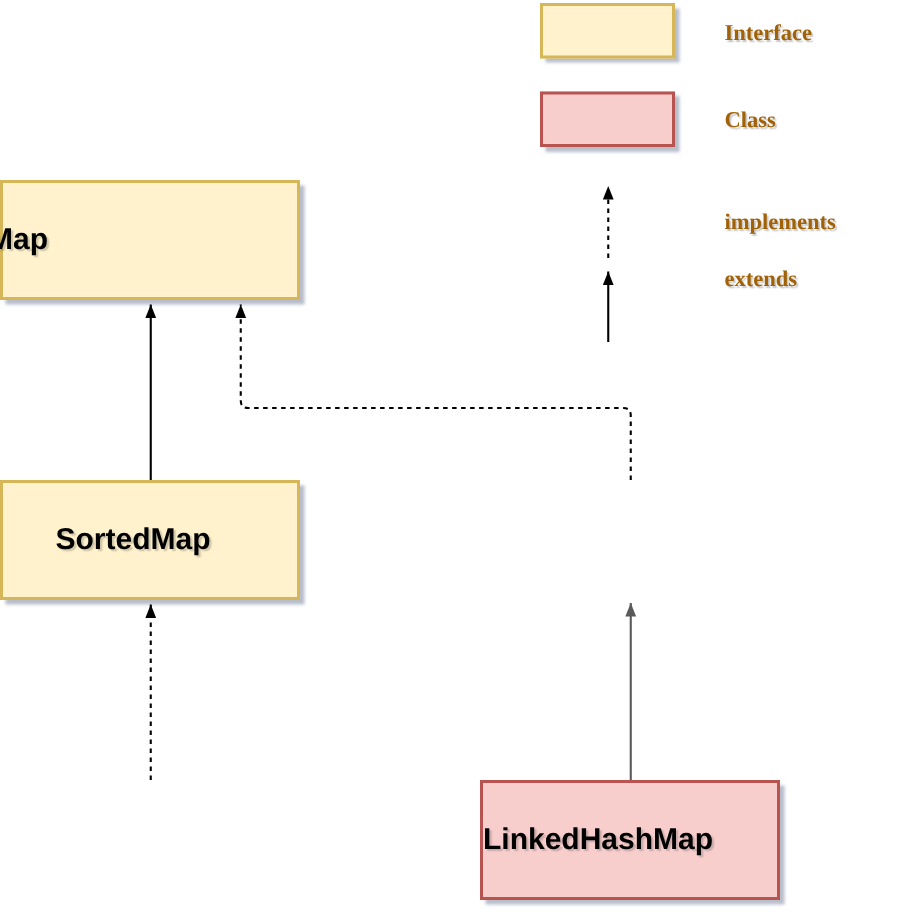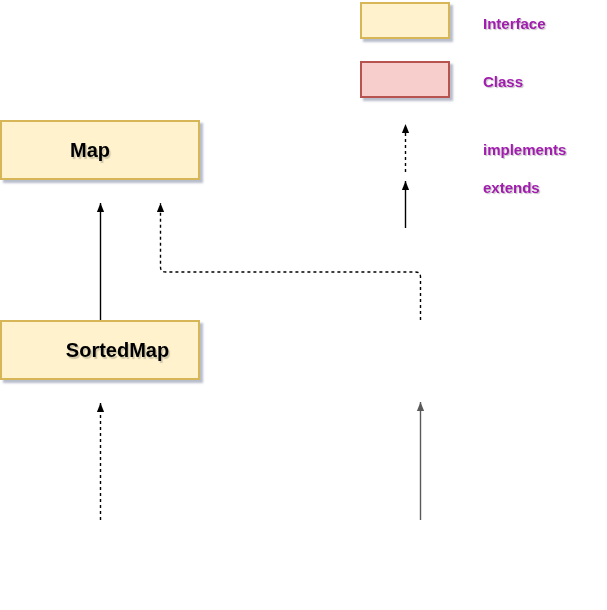--- a/index.html
+++ b/index.html
@@ -10,26 +10,26 @@
   .canvas {
     position: relative;
     width: 607px;
     height: 610px;
     background: var(--background, #ffffff);
     overflow: hidden;
   }
   .node {
     position: absolute;
     width: 200px;
-    height: 60px;
+    height: 80px;
     box-sizing: border-box;
     border: 2px solid;
     display: flex;
     align-items: center;
-    justify-content: center;
+    justify-content: flex-start;
     box-shadow: 3px 3px 2px rgba(125, 135, 160, 0.55);
   }
   .node.interface {
     background: var(--interface-fill, #FFF2CC);
     border-color: var(--interface-border, #D6B656);
   }
   .node.class {
     background: var(--class-fill, #F8CECC);
     border-color: var(--class-border, #B85450);
   }
@@ -66,23 +66,24 @@
     top: 61px;
     background: var(--class-fill, #F8CECC);
     border-color: var(--class-border, #B85450);
   }
   .legend-label {
     position: absolute;
     left: 483px;
     transform: translateY(-50%);
     font-size: 15px;
     font-weight: bold;
-    color: #a21caf;
+    color: #a16207;
     text-shadow: 1.2px 1.2px 1px rgba(60,60,60,0.3);
     white-space: nowrap;
+    font-family: Liberation Serif, serif;
   }
   .legend-label.interface  { top: 23px; }
   .legend-label.class      { top: 81px; }
   .legend-label.implements { top: 149px; }
   .legend-label.extends    { top: 187px; }
 
   svg.edges {
     position: absolute;
     inset: 0;
     width: 607px;
@@ -99,20 +100,23 @@
 </head>
 <body>
 
 <div class="canvas">
 
   <div class="node interface node-map">
     <span class="label">Map</span>
   </div>
   <div class="node interface node-sortedmap">
     <span class="label">SortedMap</span>
+  </div>
+  <div class="node class node-linkedhashmap">
+    <span class="label">LinkedHashMap</span>
   </div>
 
   <div class="legend">
     <div class="legend-swatch interface"></div>
     <div class="legend-label interface">Interface</div>
     <div class="legend-swatch class"></div>
     <div class="legend-label class">Class</div>
     <div class="legend-label implements">implements</div>
     <div class="legend-label extends">extends</div>
   </div>

